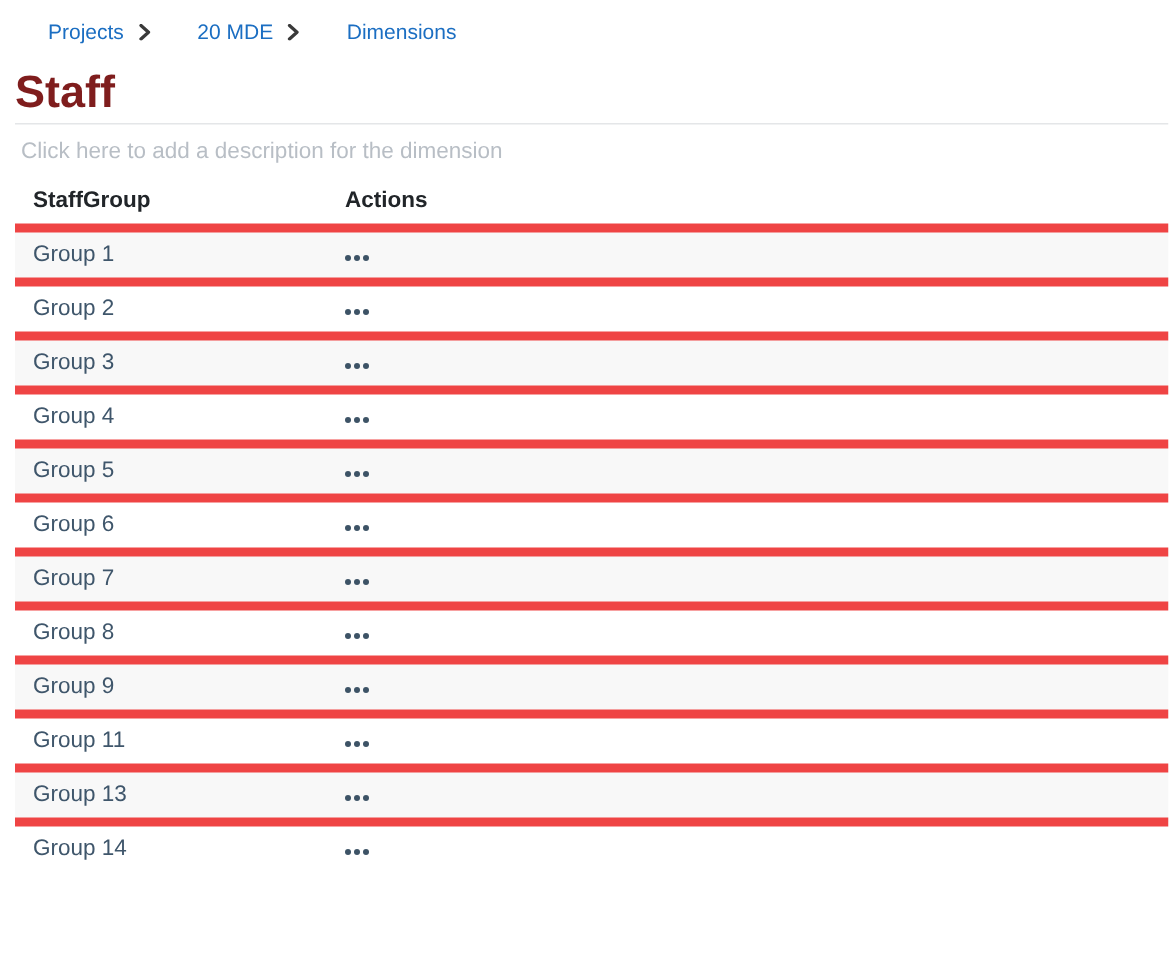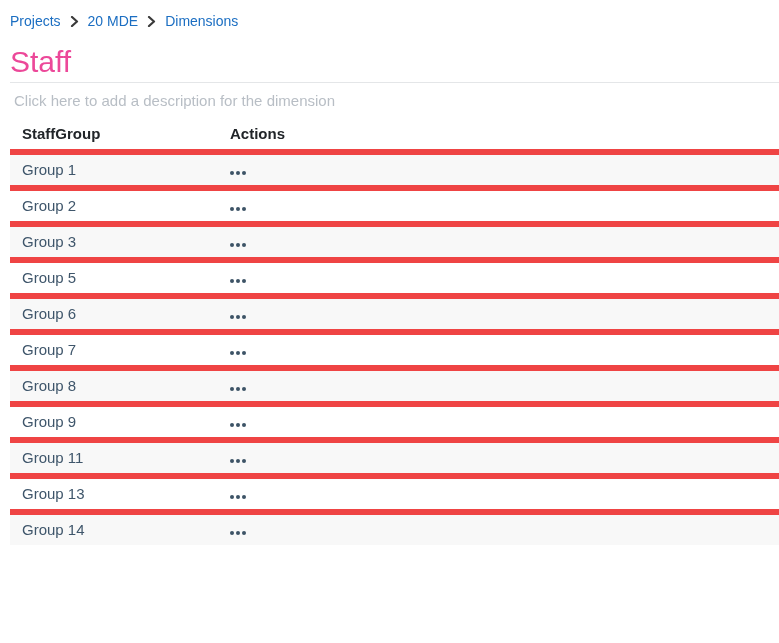--- a/index.html
+++ b/index.html
@@ -21,35 +21,36 @@
   .breadcrumb {
     display: flex;
     align-items: center;
     font-size: 14px;
     line-height: 16px;
   }
   .crumb-link {
     color: #1b6ec2;
     text-decoration: none;
     cursor: pointer;
+    margin-left: 22px;
   }
   .crumb-sep {
     margin: 0 9px;
     color: #3a3a3a;
     display: inline-flex;
     align-items: center;
   }
 
   
   .page-title {
     margin: 18px 12px 0 0;
     font-size: 30px;
     line-height: 30px;
-    font-weight: 400;
-    color: #ec4899;
+    font-weight: 700;
+    color: #7f1d1d;
   }
   .title-rule {
     border: 0;
     border-top: 1px solid #e4e6e8;
     margin: 5px 0 0 0;
   }
 
   
   .description-placeholder {
     margin: 9px 0 0 0;
@@ -185,20 +186,34 @@
         <span class="dots">
           <span class="dot"></span>
                 <span class="dot"></span>
                 <span class="dot"></span>
         </span>
       </button>
     </td>
   </tr>
         <tr>
     <td class="cell-name">
+      <a href="#" class="group-link">Group 4</a>
+    </td>
+    <td class="cell-actions">
+      <button class="dots-btn" type="button">
+        <span class="dots">
+          <span class="dot"></span>
+                <span class="dot"></span>
+                <span class="dot"></span>
+        </span>
+      </button>
+    </td>
+  </tr>
+        <tr>
+    <td class="cell-name">
       <a href="#" class="group-link">Group 5</a>
     </td>
     <td class="cell-actions">
       <button class="dots-btn" type="button">
         <span class="dots">
           <span class="dot"></span>
                 <span class="dot"></span>
                 <span class="dot"></span>
         </span>
       </button>

